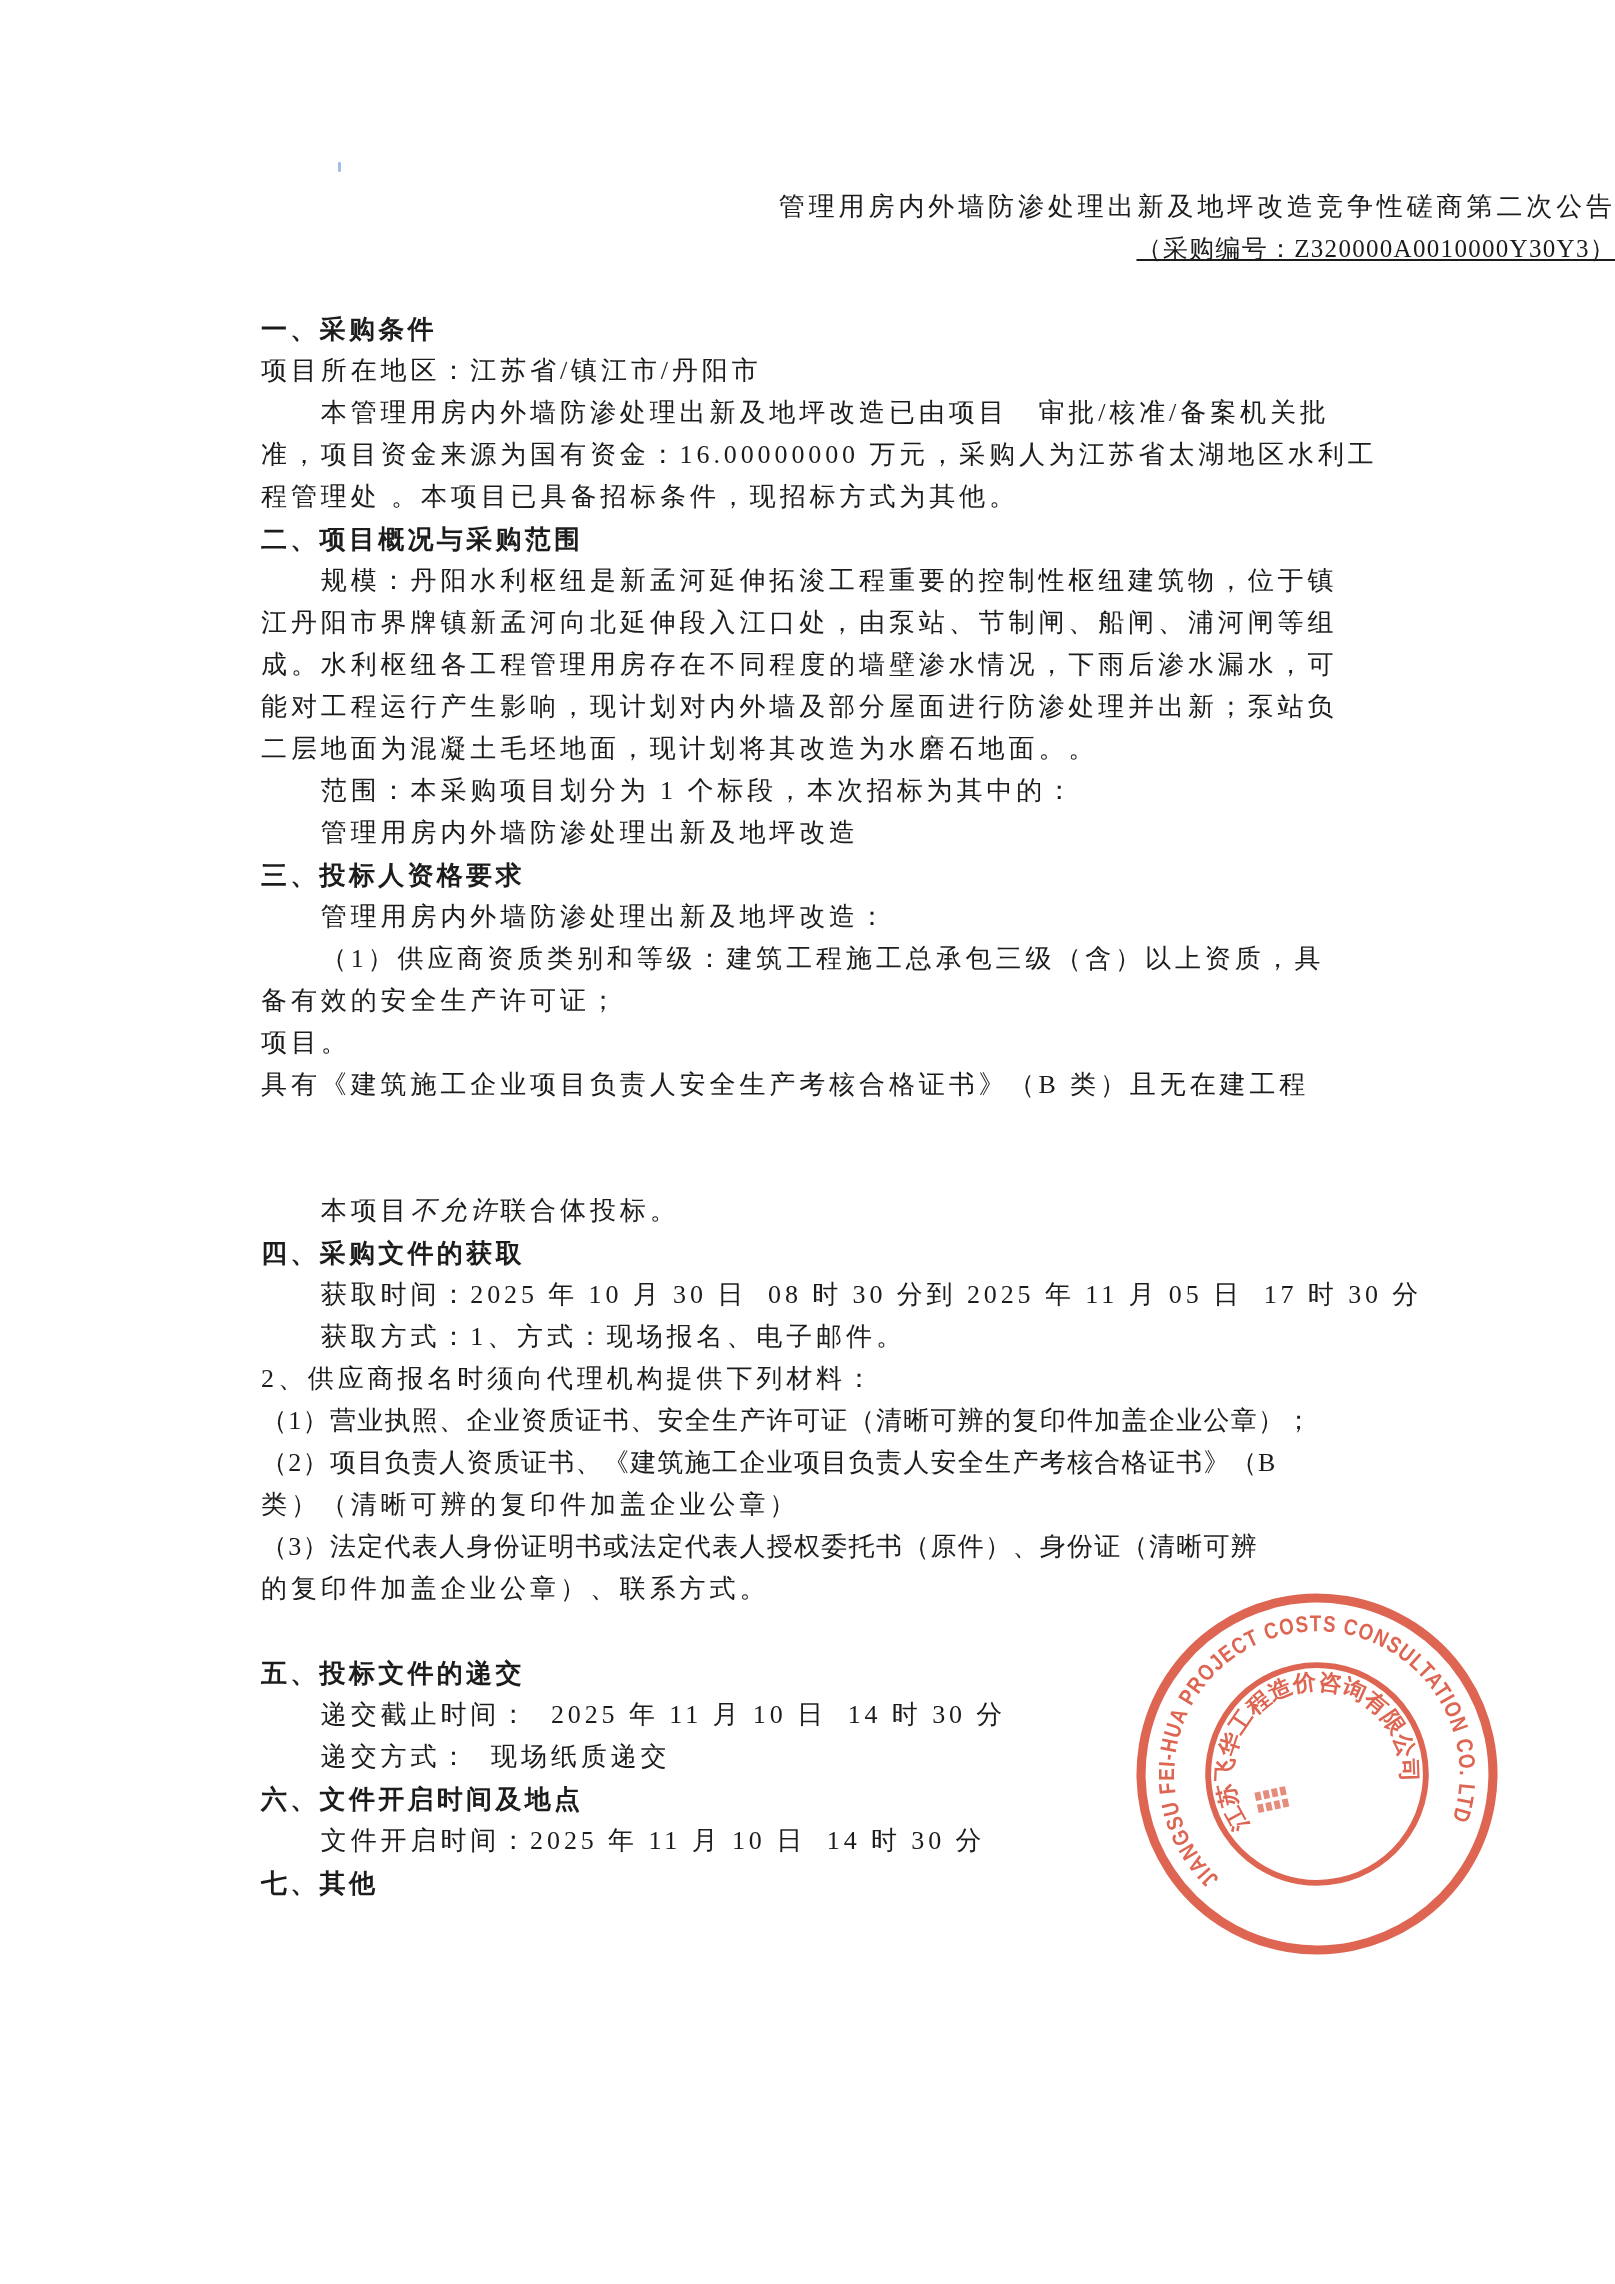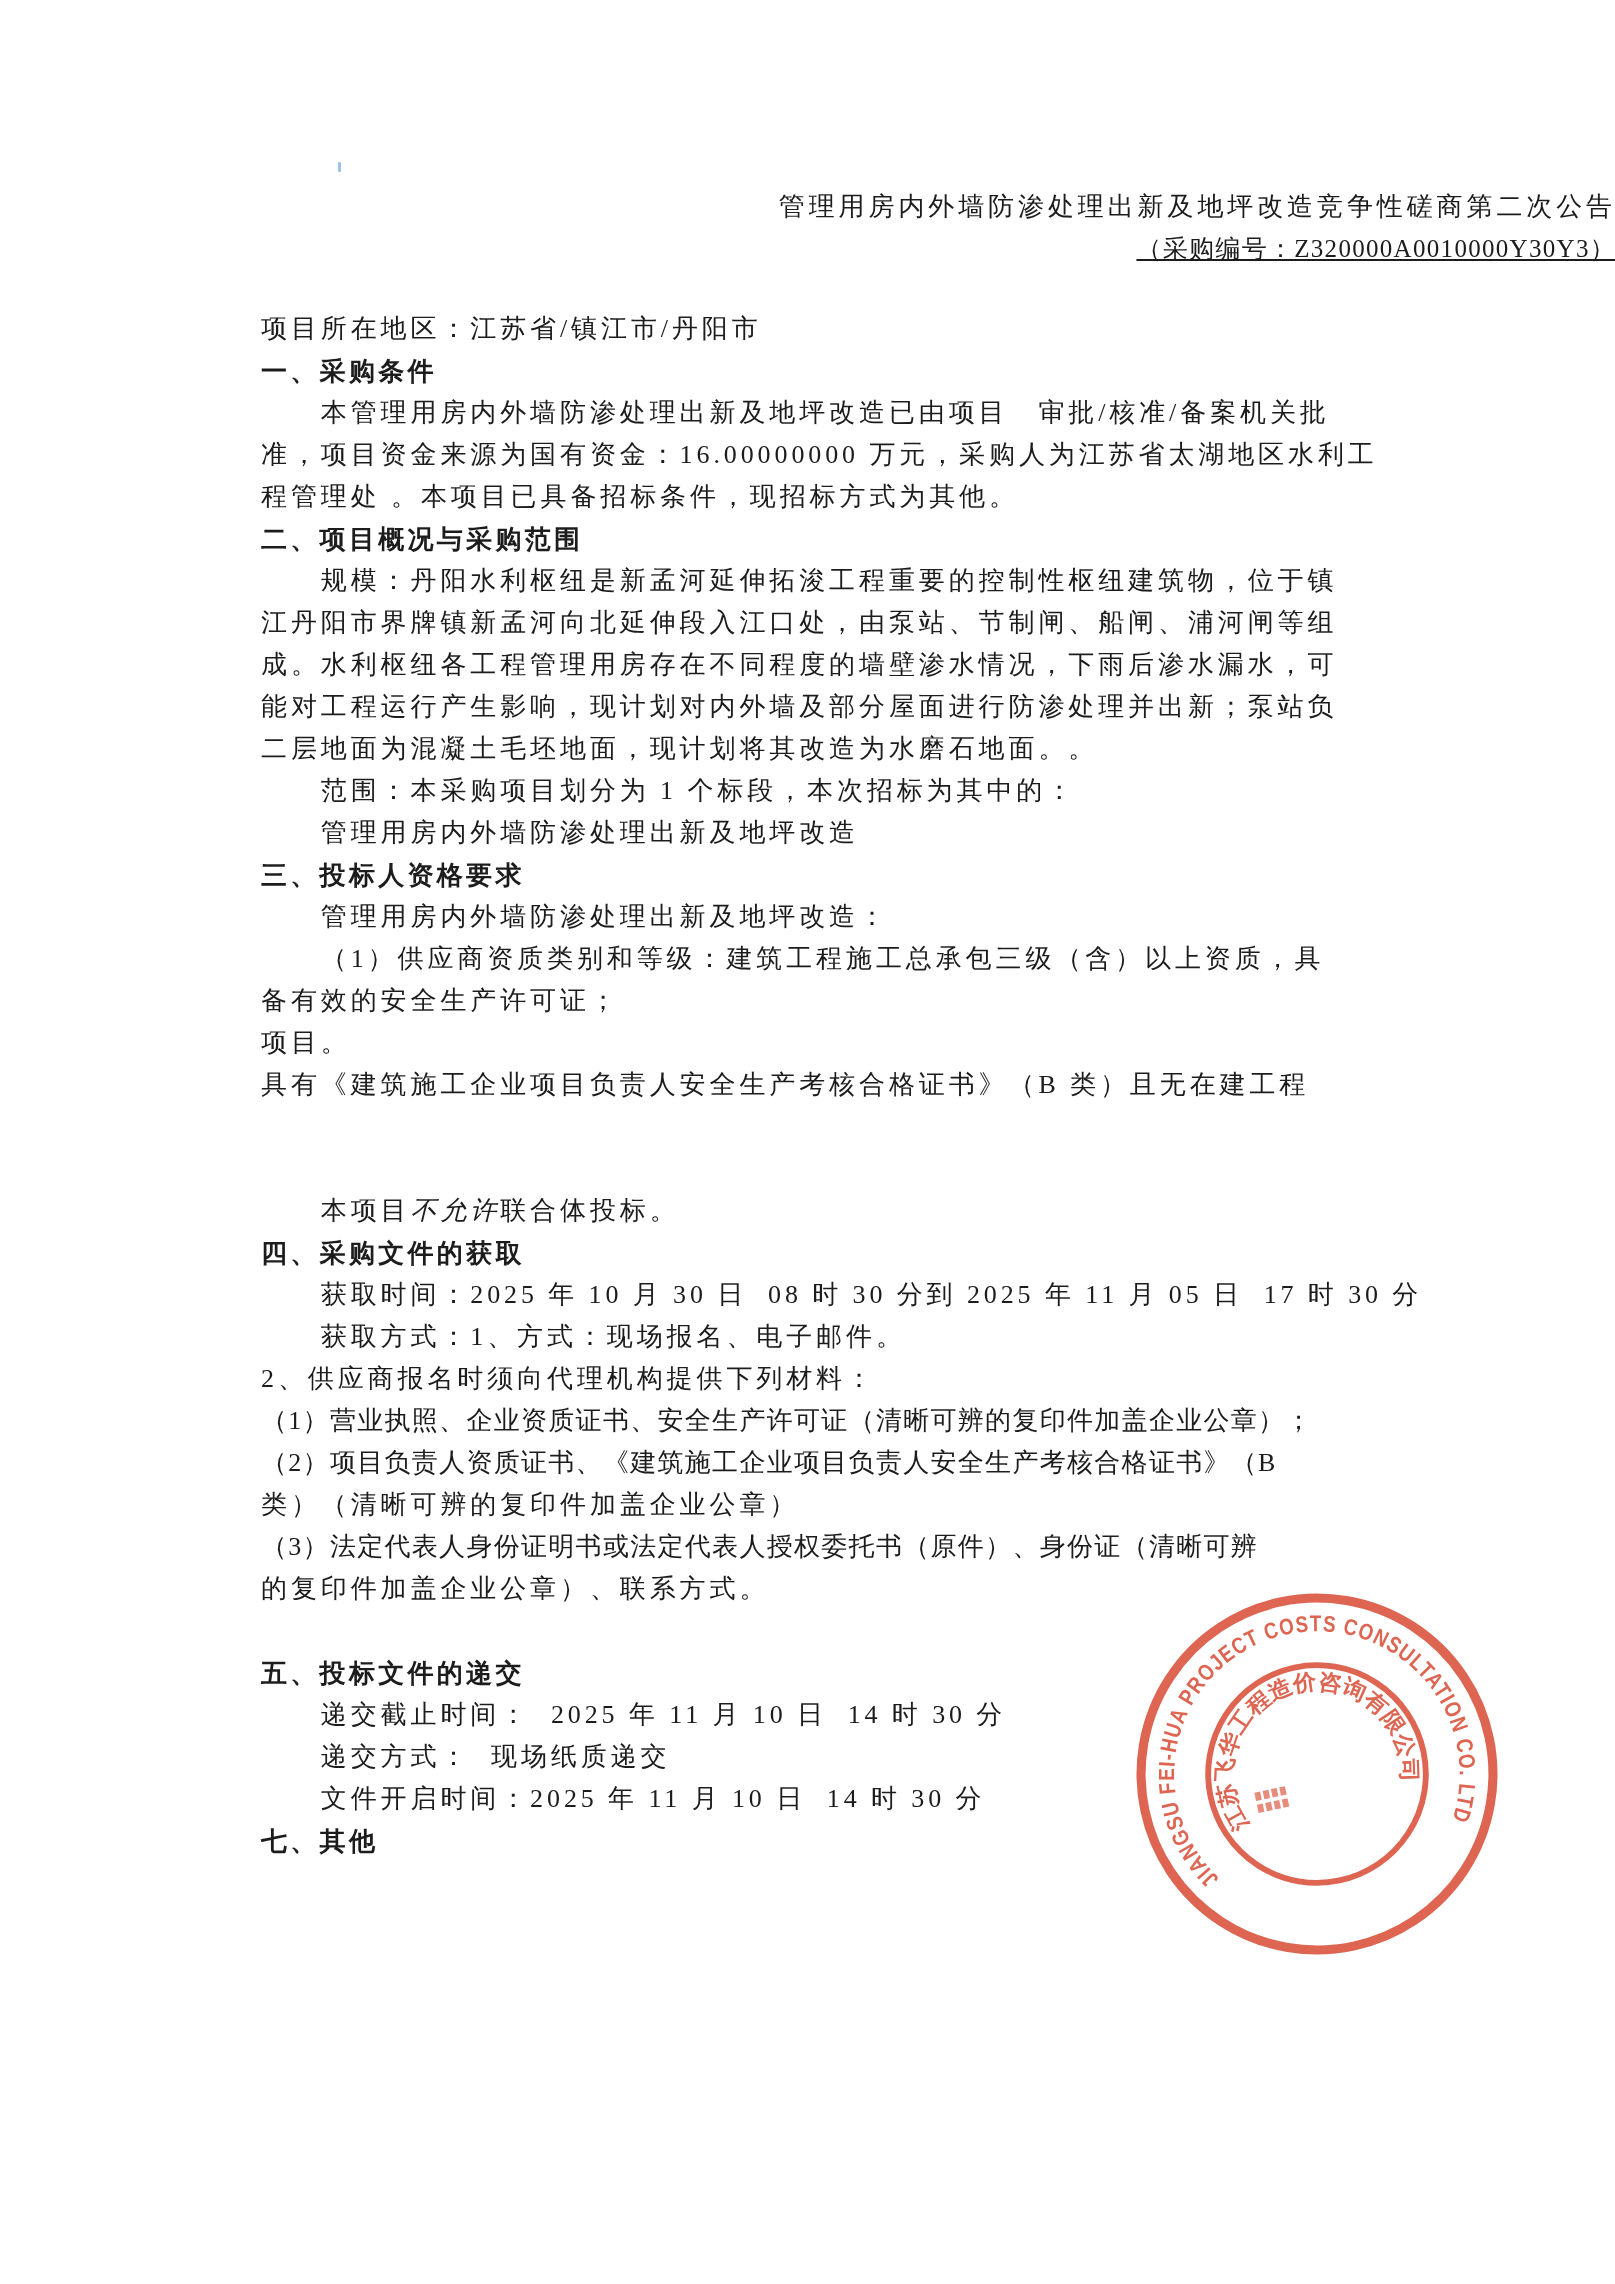--- a/index.html
+++ b/index.html
@@ -60,22 +60,22 @@
 <div class="page">
 
   <div class="scan-artifact"></div>
 
   <div class="title-block">
     <div class="title-line">管理用房内外墙防渗处理出新及地坪改造竞争性磋商第二次公告</div>
     <div class="subtitle-line">（采购编号：Z320000A0010000Y30Y3）</div>
   </div>
 
   <div class="body-block">
+    <div class="ln h">一、采购条件</div>
     <div class="ln">项目所在地区：江苏省/镇江市/丹阳市</div>
-    <div class="ln h">一、采购条件</div>
     <div class="ln">　　本管理用房内外墙防渗处理出新及地坪改造已由项目　审批/核准/备案机关批</div>
     <div class="ln">准，项目资金来源为国有资金：16.00000000 万元，采购人为江苏省太湖地区水利工</div>
     <div class="ln">程管理处 。本项目已具备招标条件，现招标方式为其他。</div>
     <div class="ln h">二、项目概况与采购范围</div>
     <div class="ln">　　规模：丹阳水利枢纽是新孟河延伸拓浚工程重要的控制性枢纽建筑物，位于镇</div>
     <div class="ln">江丹阳市界牌镇新孟河向北延伸段入江口处，由泵站、节制闸、船闸、浦河闸等组</div>
     <div class="ln">成。水利枢纽各工程管理用房存在不同程度的墙壁渗水情况，下雨后渗水漏水，可</div>
     <div class="ln">能对工程运行产生影响，现计划对内外墙及部分屋面进行防渗处理并出新；泵站负</div>
     <div class="ln">二层地面为混凝土毛坯地面，现计划将其改造为水磨石地面。。</div>
     <div class="ln">　　范围：本采购项目划分为 1 个标段，本次招标为其中的：</div>
@@ -95,20 +95,21 @@
     <div class="ln">2、供应商报名时须向代理机构提供下列材料：</div>
     <div class="ln tight">（1）营业执照、企业资质证书、安全生产许可证（清晰可辨的复印件加盖企业公章）；</div>
     <div class="ln tight">（2）项目负责人资质证书、《建筑施工企业项目负责人安全生产考核合格证书》（B</div>
     <div class="ln">类）（清晰可辨的复印件加盖企业公章）</div>
     <div class="ln tight">（3）法定代表人身份证明书或法定代表人授权委托书（原件）、身份证（清晰可辨</div>
     <div class="ln">的复印件加盖企业公章）、联系方式。</div>
     <div class="ln"></div>
     <div class="ln h">五、投标文件的递交</div>
     <div class="ln">　　递交截止时间：  2025 年 11 月 10 日  14 时 30 分</div>
     <div class="ln">　　递交方式：  现场纸质递交</div>
+    <div class="ln h">六、文件开启时间及地点</div>
     <div class="ln">　　文件开启时间：2025 年 11 月 10 日  14 时 30 分</div>
     <div class="ln h">七、其他</div>
   </div>
 
   <div class="stamp-wrap">
     <svg width="404" height="404" viewBox="-310 -310 620 620">
       <g transform="rotate(-12)" opacity="0.88" fill="#d9503a" stroke="none">
         <circle r="270" fill="none" stroke="#d9503a" stroke-width="14"></circle>
         <circle r="167" fill="none" stroke="#d9503a" stroke-width="9"></circle>
         <defs>

